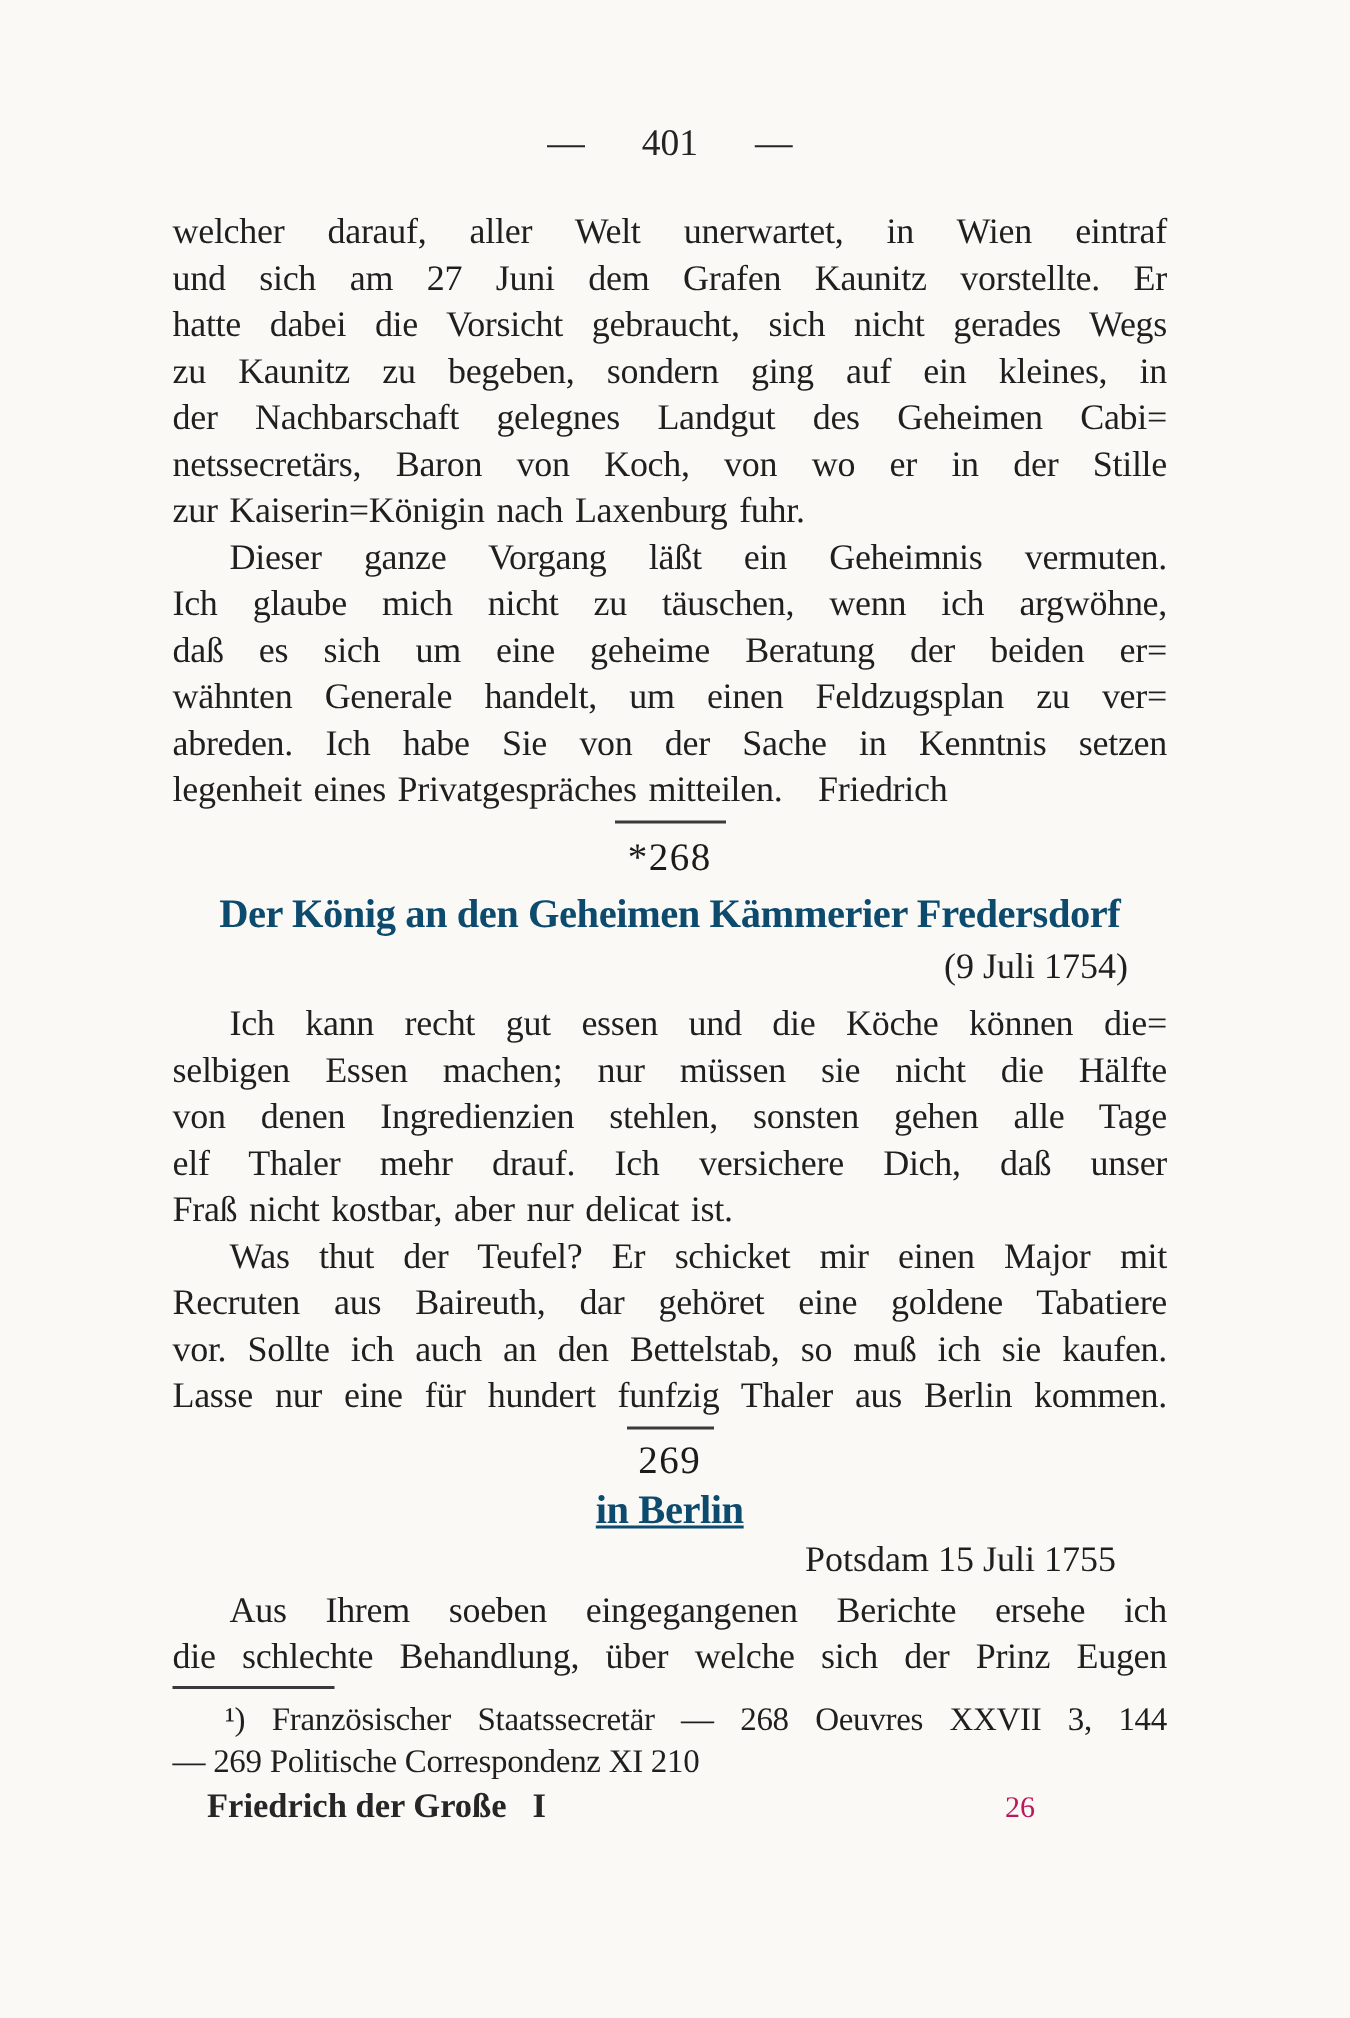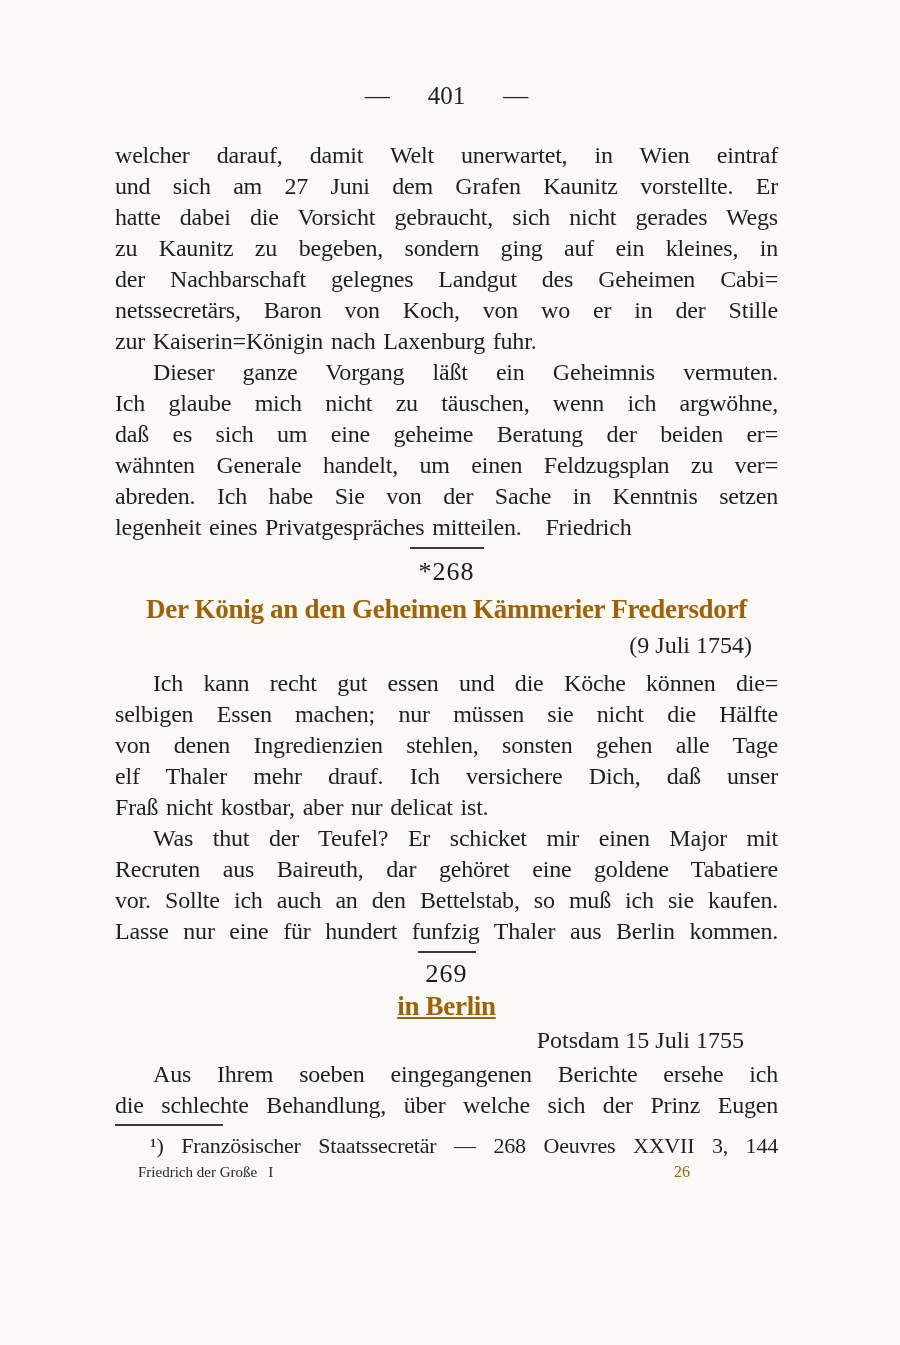--- a/index.html
+++ b/index.html
@@ -65,21 +65,21 @@
     line-height: 30px;
     height: 30px;
     letter-spacing: 1px;
     color: #1b1b1b;
   }
   .letter-title {
     text-align: center;
     font-size: 27px;
     line-height: 34px;
     font-weight: bold;
-    color: #a16207;
+    color: #0c4a6e;
     margin-top: 5px;
     letter-spacing: -0.3px;
   }
   .letter-title.tight {
     font-size: 26px;
     letter-spacing: -0.6px;
     margin-top: 6px;
   }
   .letter-title.subline { margin-top: 0; text-decoration: underline; }
   .date-right {
@@ -108,44 +108,44 @@
   }
   .footnote-line.first { text-indent: 35px; }
   
   .footer-row {
     display: flex;
     justify-content: space-between;
     align-items: baseline;
     margin-top: 3px;
   }
   .signature {
-    font-size: 15px;
-    font-weight: normal;
+    font-size: 23px;
+    font-weight: bold;
     color: #262626;
     padding-left: 23px;
   }
   .sheet-number {
-    font-size: 16px;
-    color: #a16207;
+    font-size: 20px;
+    color: #be185d;
     padding-right: 88px;
   }
 </style>
 </head>
 <body>
 
 <div class="page">
 
   <div class="running-head">
     <span>—</span>
     <span>401</span>
     <span>—</span>
   </div>
 
   <div class="para">
-    <div class="line j">welcher darauf, damit Welt unerwartet, in Wien eintraf</div>
+    <div class="line j">welcher darauf, aller Welt unerwartet, in Wien eintraf</div>
     <div class="line j">und sich am 27 Juni dem Grafen Kaunitz vorstellte. Er</div>
     <div class="line j">hatte dabei die Vorsicht gebraucht, sich nicht gerades Wegs</div>
     <div class="line j">zu Kaunitz zu begeben, sondern ging auf ein kleines, in</div>
     <div class="line j">der Nachbarschaft gelegnes Landgut des Geheimen Cabi=</div>
     <div class="line j">netssecretärs, Baron von Koch, von wo er in der Stille</div>
     <div class="line short">zur Kaiserin=Königin nach Laxenburg fuhr.</div>
   </div>
 
   <div class="para">
     <div class="line j indent">Dieser ganze Vorgang läßt ein Geheimnis vermuten.</div>
@@ -183,19 +183,20 @@
   <div class="letter-title subline">in Berlin</div>
   <div class="date-right pots">Potsdam 15 Juli 1755</div>
 
   <div class="para" style="margin-top:4px">
     <div class="line j indent">Aus Ihrem soeben eingegangenen Berichte ersehe ich</div>
     <div class="line j">die schlechte Behandlung, über welche sich der Prinz Eugen</div>
   </div>
 
   <hr class="footnote-rule">
   <div class="footnote-line first j">¹) Französischer Staatssecretär — 268 Oeuvres XXVII 3, 144</div>
+  <div class="footnote-line short">— 269 Politische Correspondenz XI 210</div>
 
   <div class="footer-row">
     <span class="signature">Friedrich der Große  I</span>
     <span class="sheet-number">26</span>
   </div>
 
 </div>
 
 </body></html>

